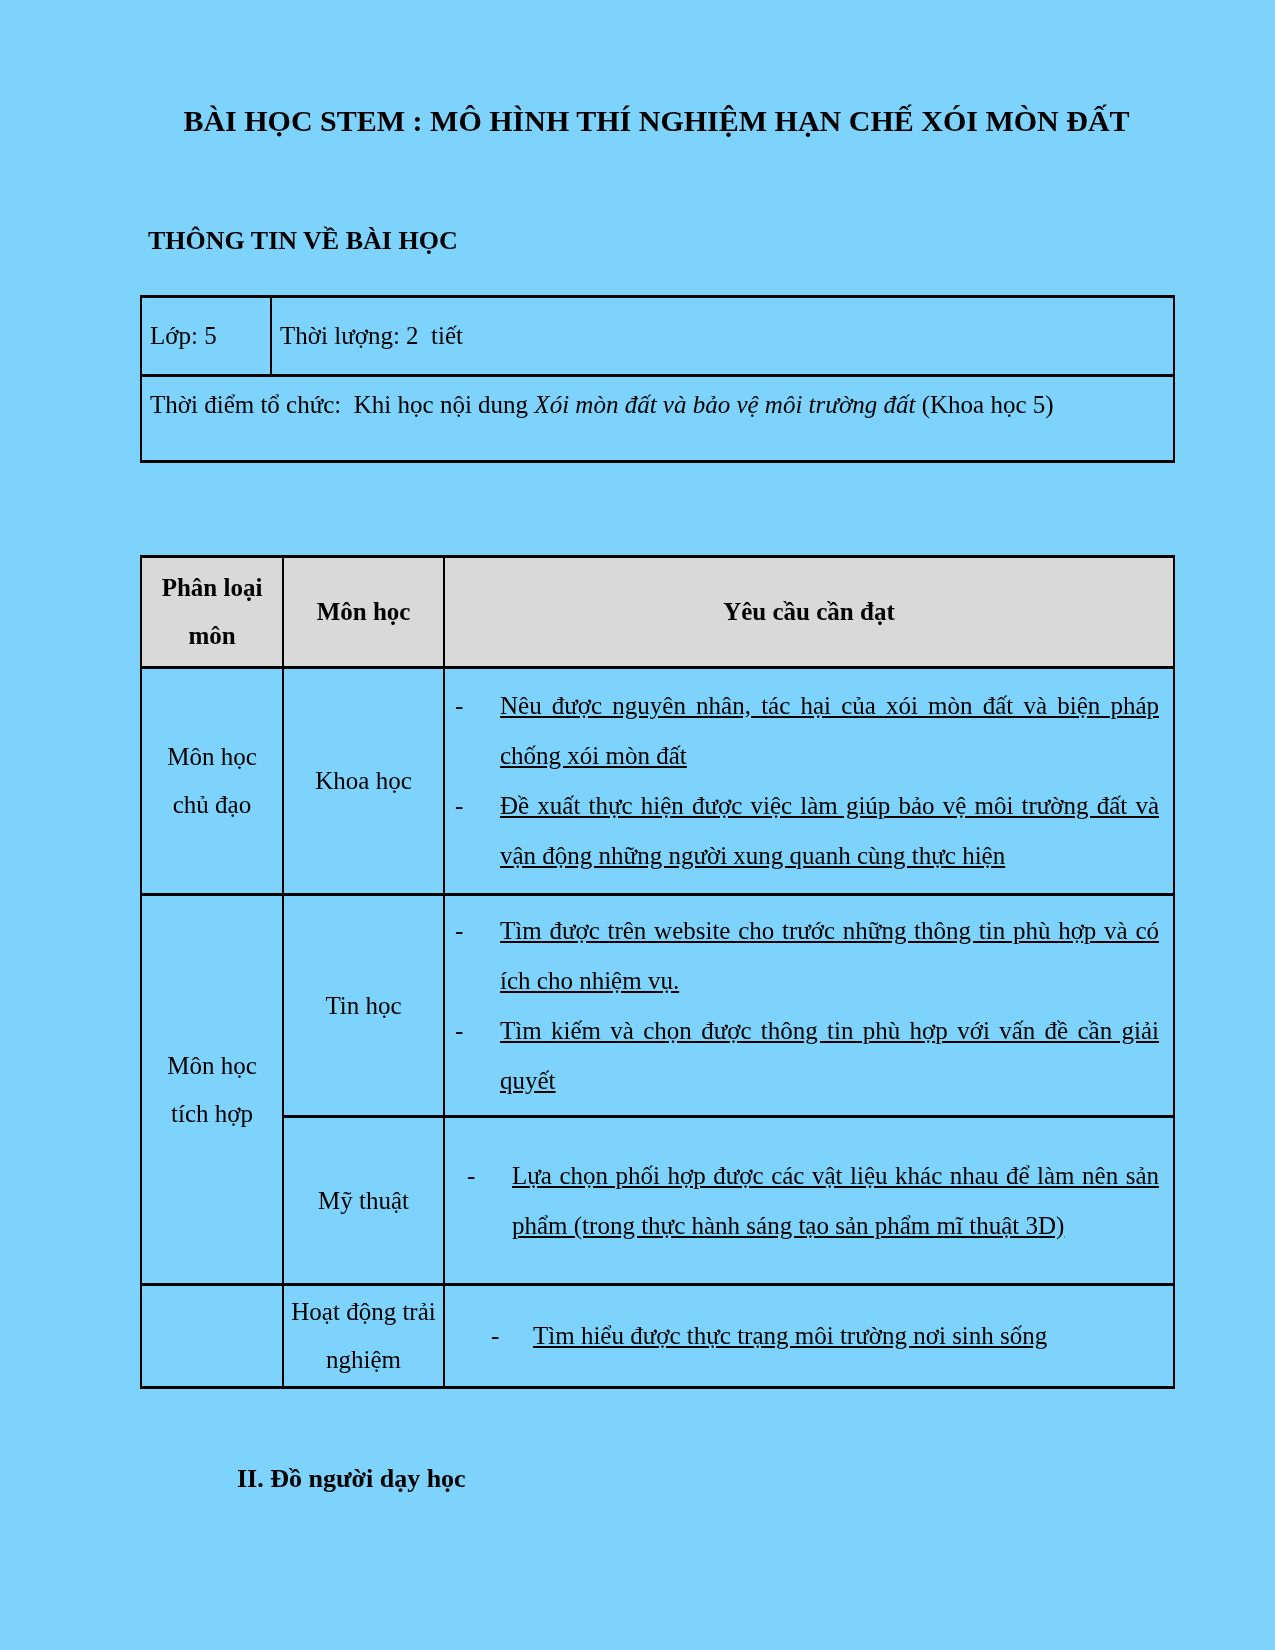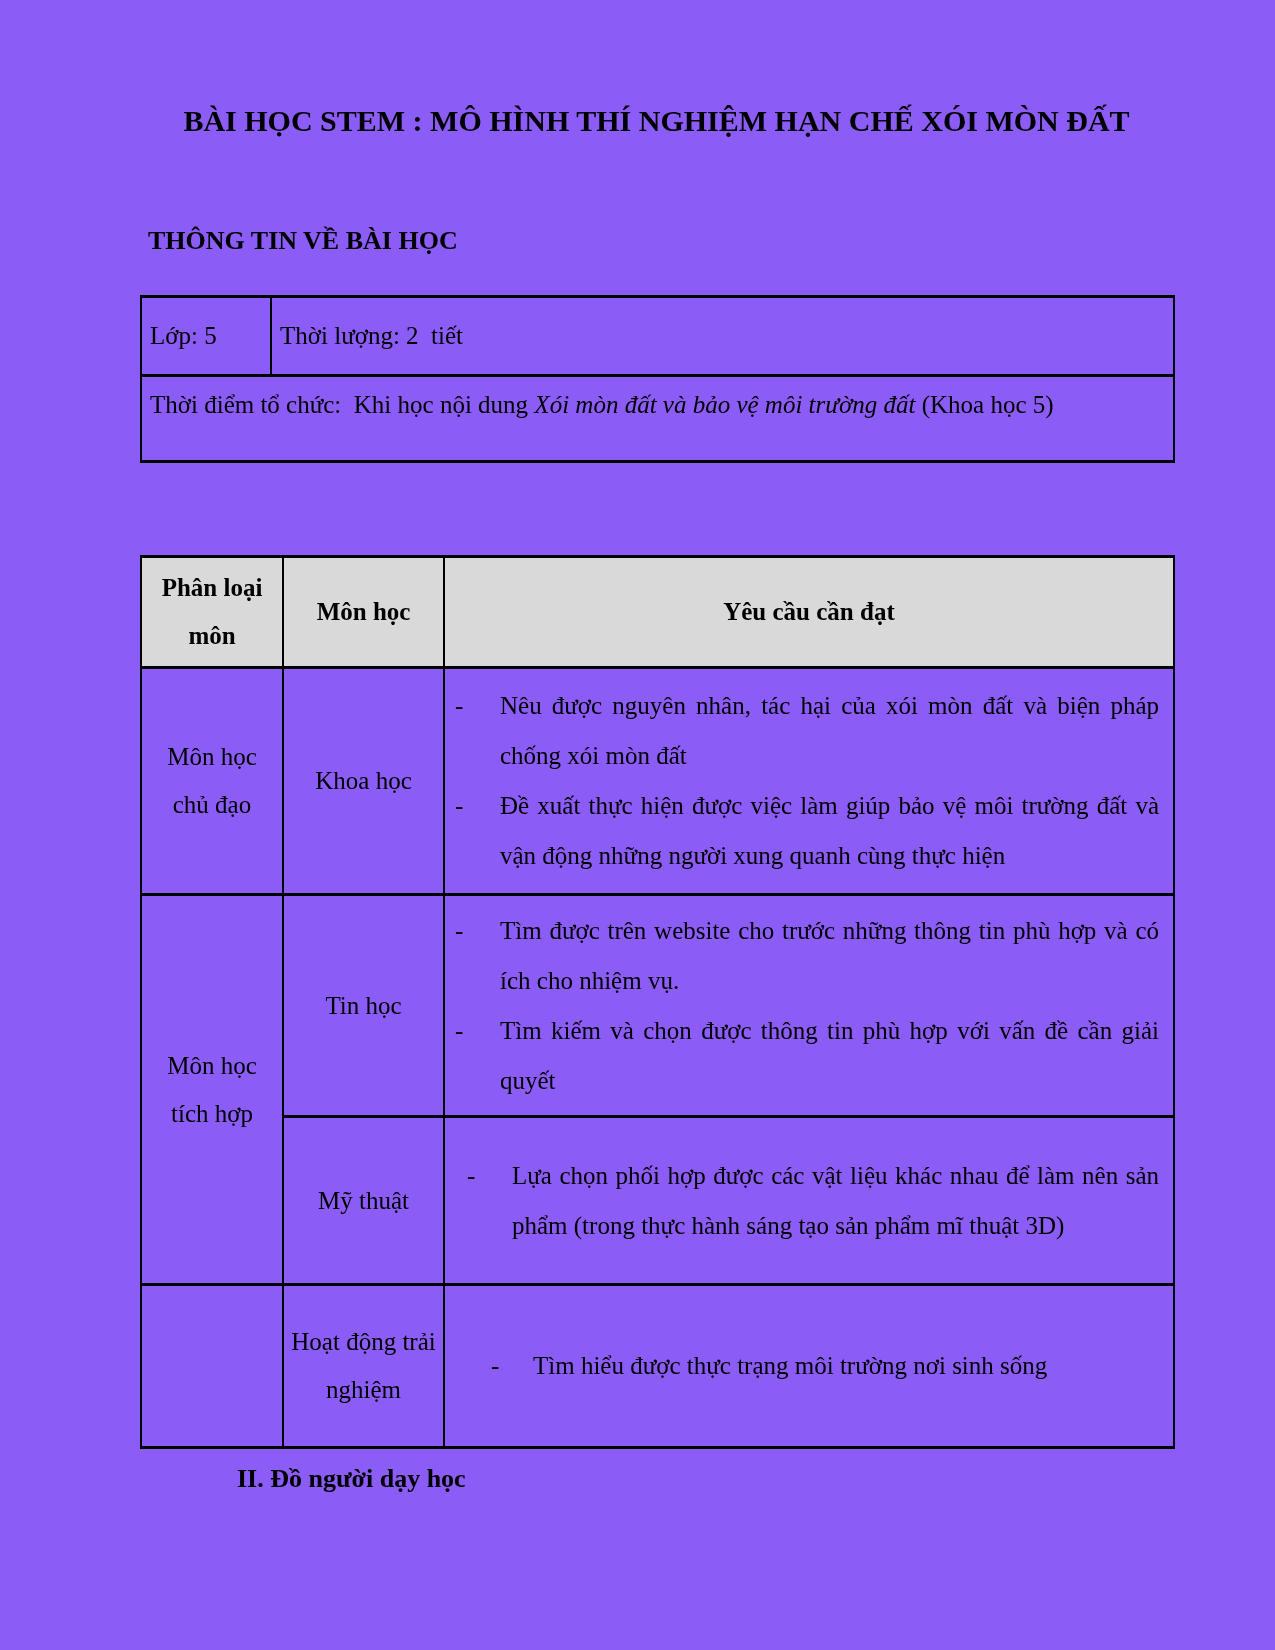--- a/index.html
+++ b/index.html
@@ -1,20 +1,20 @@
 <!DOCTYPE html>
 <html><head>
 <meta charset="utf-8">
 <style>
   html,body{margin:0;padding:0;background:#ffffff;}
   .page{
     position:relative;
     width:1275px;
     height:1650px;
-    background:#8b5cf6;
+    background:#7dd3fc;
     color:#000;
     font-family:"Liberation Serif","DejaVu Serif",serif;
     overflow:hidden;
   }
   .pre{white-space:pre-wrap;}
   .doc-title{
     position:absolute;
     top:104px;left:140px;width:1033px;
     text-align:center;
     font-size:30px;
@@ -72,32 +72,33 @@
     height:108px;
   }
   .cat-cell,.subj-cell{
     text-align:center;
     line-height:48px;
     padding:2px 6px;
   }
   .r-khoahoc{height:227px;}
   .r-tinhoc{height:222px;}
   .r-mythuat{height:168px;}
-  .r-hdtn{height:163px;}
+  .r-hdtn{height:103px;}
   .bullets{padding:4px 14px 4px 10px;}
   .bullet{
     display:flex;
     line-height:50px;
   }
   .bullet .b-dash{
     flex:0 0 45px;
   }
   .bullet .b-text{
     flex:1;
     text-align:justify;
+    text-decoration:underline;
   }
   .indent-sm{padding-left:22px;}
   .indent-lg{padding-left:46px;}
   .indent-lg .b-dash{flex-basis:42px;}
 </style>
 </head>
 <body>
 
 <div class="page">
 

